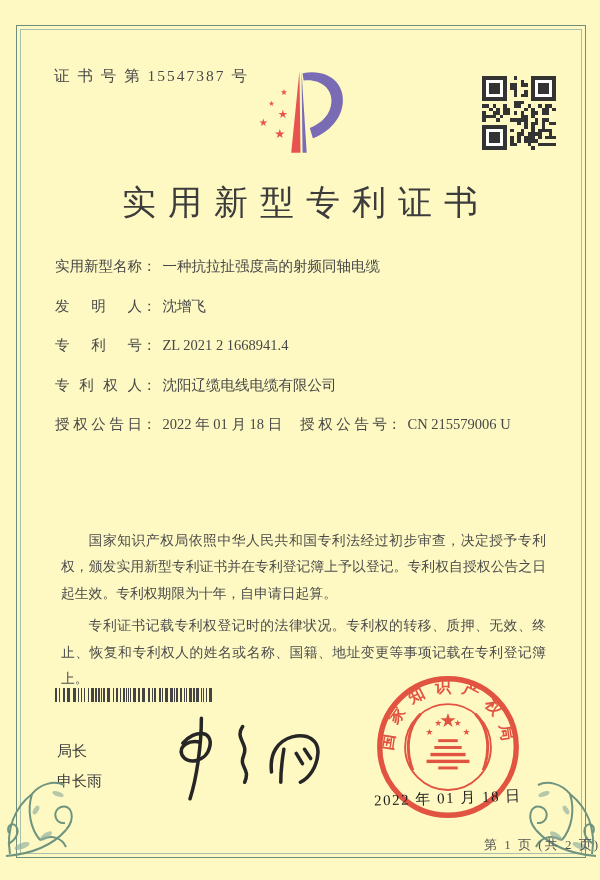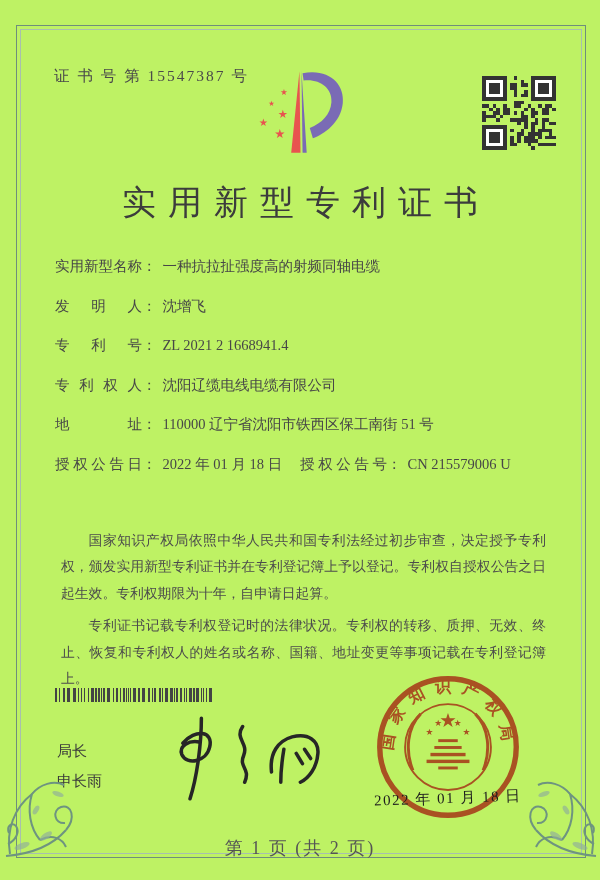--- a/index.html
+++ b/index.html
@@ -1,16 +1,16 @@
 <!DOCTYPE html>
 <html><head>
 <meta charset="utf-8">
 <style>
   html,body{margin:0;padding:0;background:#ffffff;}
-  .page{position:relative;width:600px;height:880px;background:#bef264;
+  .page{position:relative;width:600px;height:880px;background:#fef9c3;
         font-family:"Liberation Serif","DejaVu Serif",serif;color:#3d3d3d;overflow:hidden;}
   
   .frame-outer{position:absolute;left:16px;top:25px;right:14px;bottom:22px;
                border:1.5px solid #6f8e7c;}
   .frame-inner{position:absolute;left:3px;top:3px;right:3px;bottom:3px;
                border:1px solid #a8bfae;}
   .cert-no{position:absolute;left:54px;top:66px;font-size:15.5px;letter-spacing:2px;color:#4a4a4a;}
   .logo{position:absolute;left:246px;top:64px;width:110px;height:98px;}
   .qr{position:absolute;left:482px;top:76px;width:74px;height:74px;}
   .doc-title{position:absolute;left:0;top:180px;width:100%;text-align:center;
@@ -24,22 +24,22 @@
          line-height:1.92;color:#4c4c4c;text-align:justify;}
   .paras p{margin:6px;text-indent:2em;}
   .barcode{position:absolute;left:55px;top:688px;width:158px;height:14px;}
   .signer{position:absolute;left:57px;top:738px;font-size:15px;color:#3a3a3a;
           font-family:Liberation Mono, monospace;line-height:30px;}
   .signature{position:absolute;left:156px;top:708px;width:165px;height:98px;}
   .seal{position:absolute;left:370px;top:669px;width:156px;height:156px;opacity:.92;
         mix-blend-mode:multiply;}
   .seal-date{position:absolute;left:374px;top:789px;font-size:15px;color:#1d1d1d;
              letter-spacing:1.5px;transform:rotate(-2deg);}
-  .footer-page{position:absolute;left:0;top:836px;width:100%;text-align:center;
-               font-size:18px;color:#555;letter-spacing:2px;}
+  .footer-page{position:absolute;left:0;top:836px;width:100%;text-align:right;
+               font-size:13px;color:#555;letter-spacing:2px;}
   .orn{position:absolute;width:110px;height:110px;}
   .orn-left{left:2px;top:748px;}
   .orn-right{right:0px;top:748px;transform:scaleX(-1);}
 </style>
 </head>
 <body>
 
 <div class="page">
 
   <div class="frame-outer">
@@ -192,23 +192,20 @@
     <div class="frow">
       <span class="flabel">发明人</span><span class="fcolon">：</span><span>沈增飞</span>
     </div>
     <div class="frow">
       <span class="flabel">专利号</span><span class="fcolon">：</span><span>ZL 2021 2 1668941.4</span>
     </div>
     <div class="frow">
       <span class="flabel">专利权人</span><span class="fcolon">：</span><span>沈阳辽缆电线电缆有限公司</span>
     </div>
     <div class="frow">
-      <span class="flabel">地址</span><span class="fcolon">：</span><span>110000  辽宁省沈阳市铁西区保工南街 51 号</span>
-    </div>
-    <div class="frow">
       <span class="flabel">授权公告日</span><span class="fcolon">：</span><span>2022 年 01 月 18 日</span>
       <span class="rpair">
         <span class="flabel">授权公告号</span><span class="fcolon">：</span><span>CN 215579006 U</span>
       </span>
     </div>
   </div>
 
   <div class="paras">
     <p>国家知识产权局依照中华人民共和国专利法经过初步审查，决定授予专利权，颁发实用新型专利证书并在专利登记簿上予以登记。专利权自授权公告之日起生效。专利权期限为十年，自申请日起算。</p>
     <p>专利证书记载专利权登记时的法律状况。专利权的转移、质押、无效、终止、恢复和专利权人的姓名或名称、国籍、地址变更等事项记载在专利登记簿上。</p>

